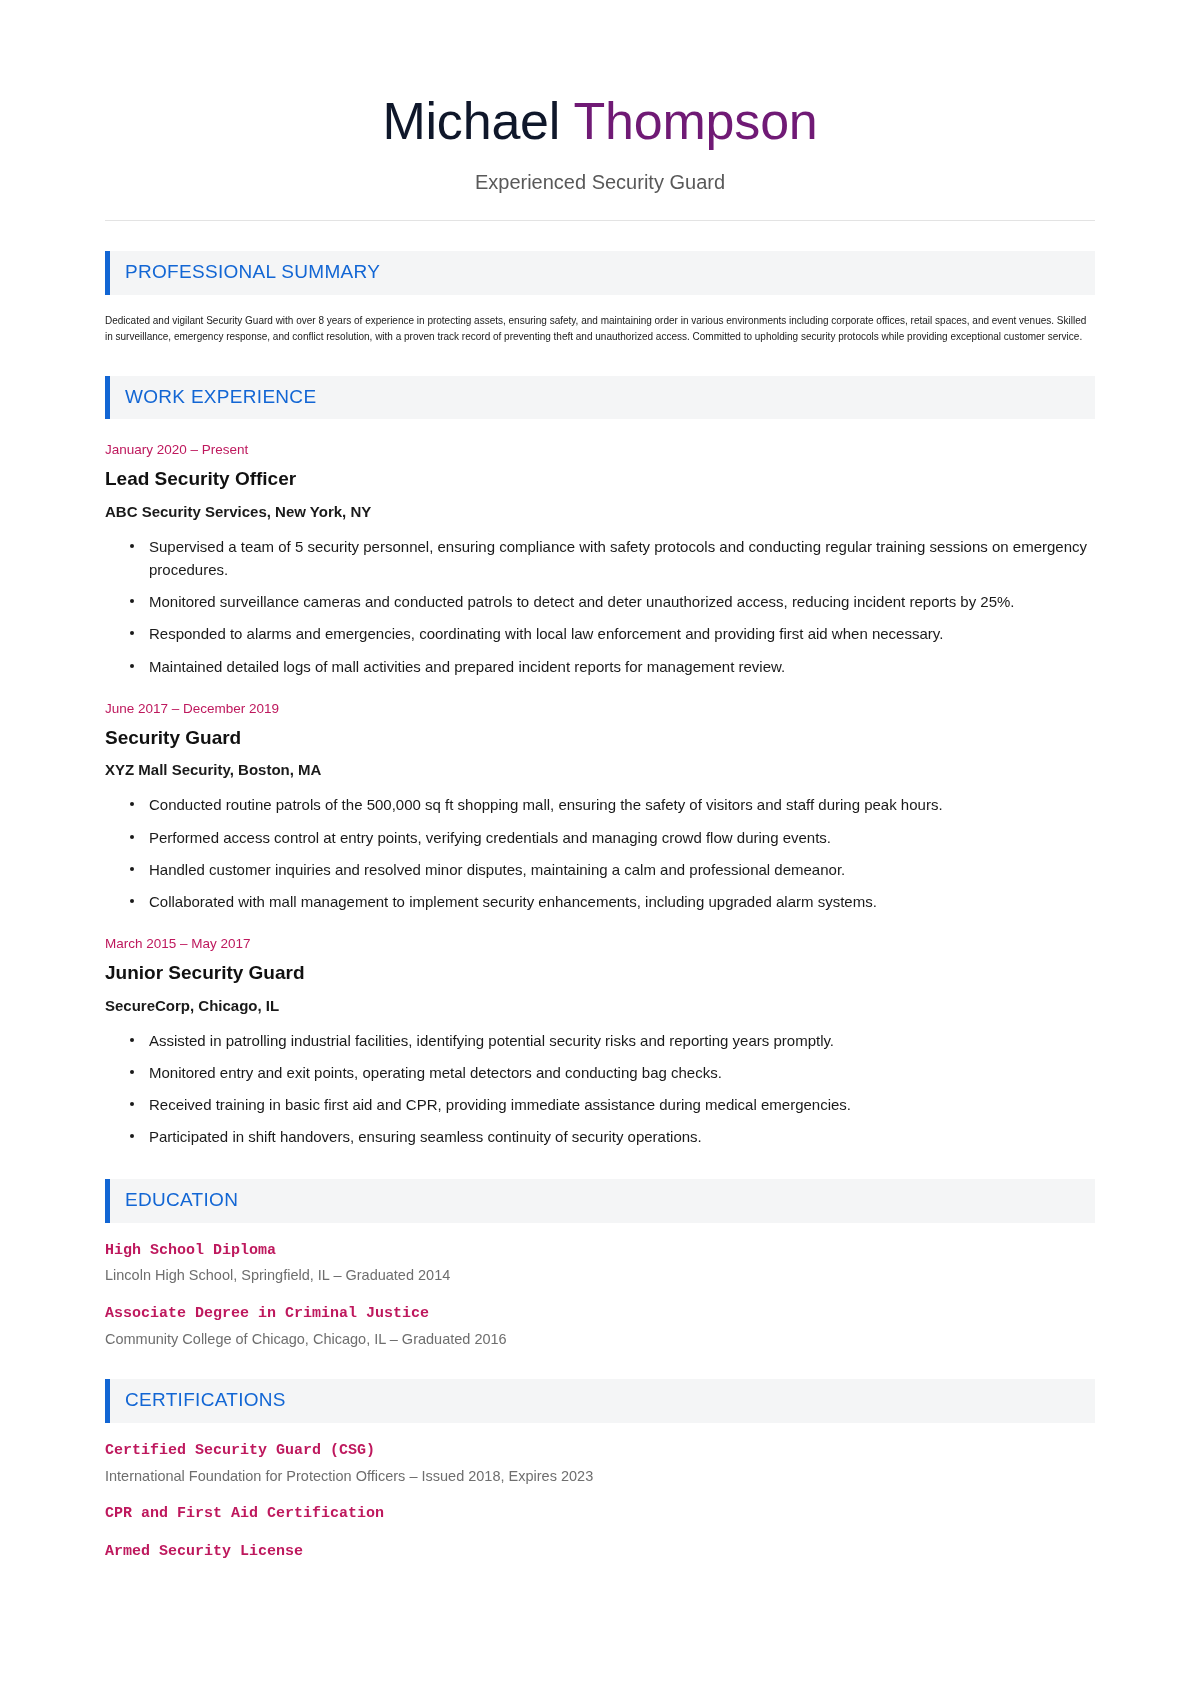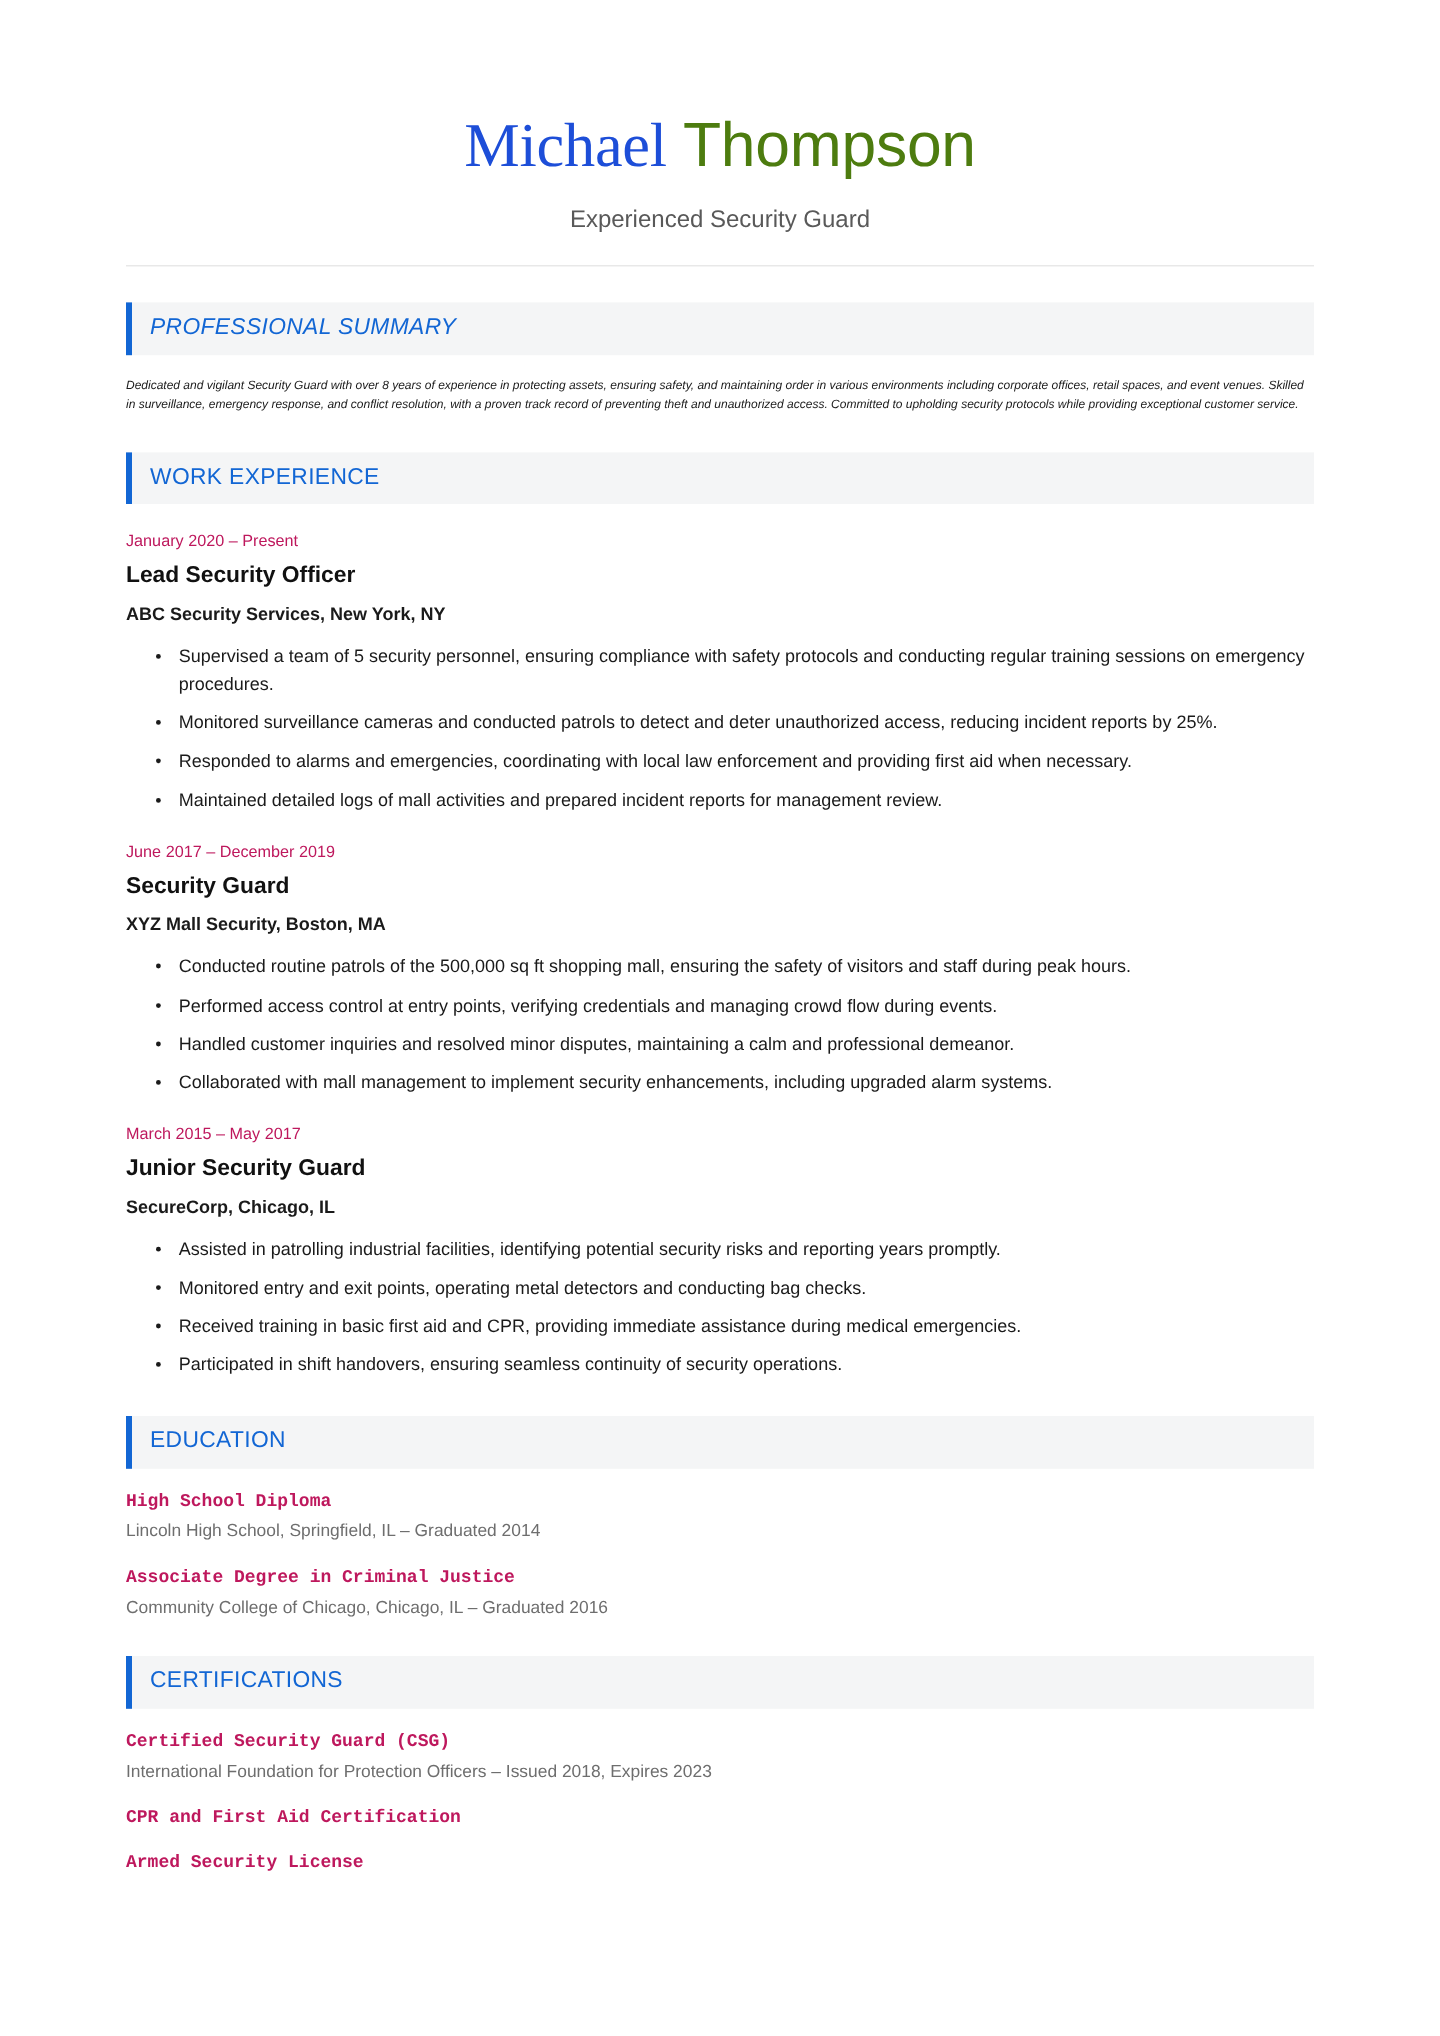--- a/index.html
+++ b/index.html
@@ -29,41 +29,41 @@
     padding: 92px 105px 0 105px;
     text-align: center;
   }
   .full-name {
     font-size: 52px;
     font-weight: 400;
     line-height: 1.12;
     letter-spacing: -0.2px;
     margin: 0;
   }
-  .name-first { color: #1d4ed8; font-family: Liberation Serif, serif; }
-  .name-last  { color: #4d7c0f; text-align: center; }
+  .name-first { color: #0f172a; }
+  .name-last  { color: #701a75; text-align: center; }
   .job-tagline {
     font-size: 20px;
     color: #595959;
     font-weight: 400;
     margin: 20px 0 0 0;
     line-height: 1.2;
   }
   .header-rule {
     margin: 26px 105px 0 105px;
     height: 1px;
     background: #e3e3e3;
   }
 
   
   .content {
     padding: 0 105px 40px 105px;
   }
   .section { margin-top: 30px; }
-  .section:first-child { margin-top: 30px; font-style: italic; }
+  .section:first-child { margin-top: 30px; }
 
   .section-header {
     background: #f4f5f6;
     border-left: 5px solid #1266d4;
     padding: 11px 0 12px 15px;
     margin-bottom: 4px;
   }
   .section-title {
     color: #1266d4;
     font-size: 19px;

